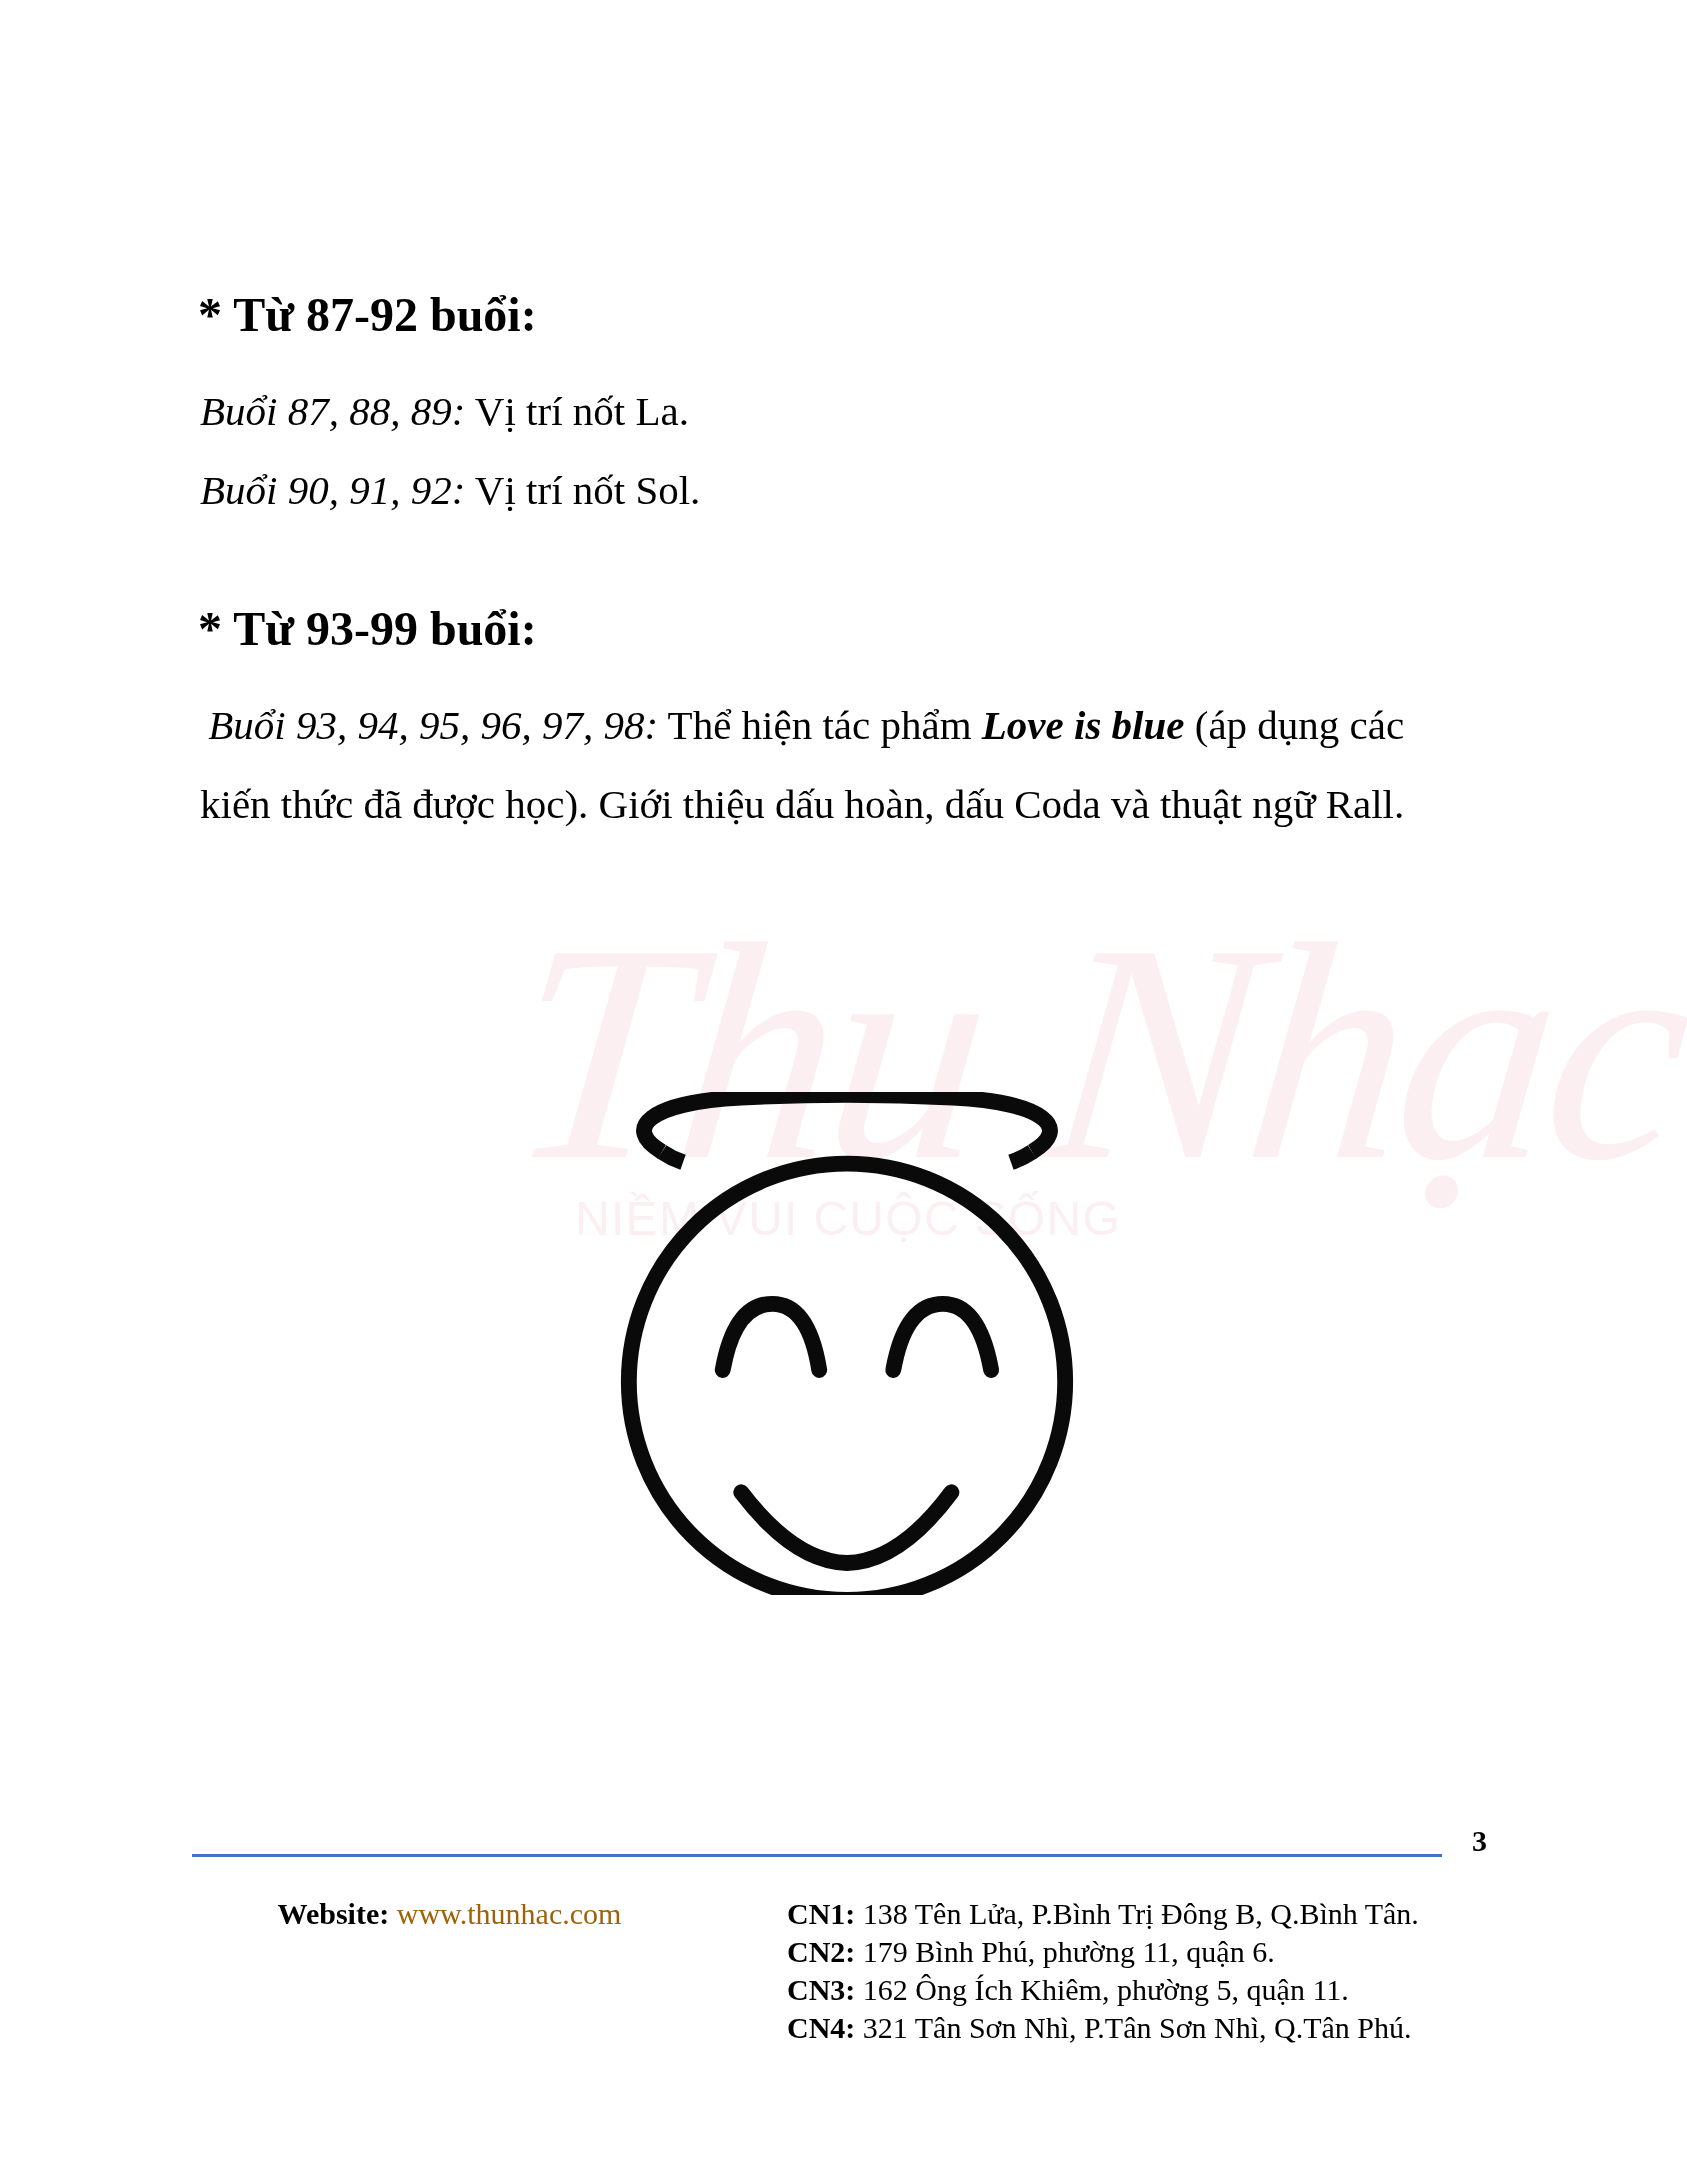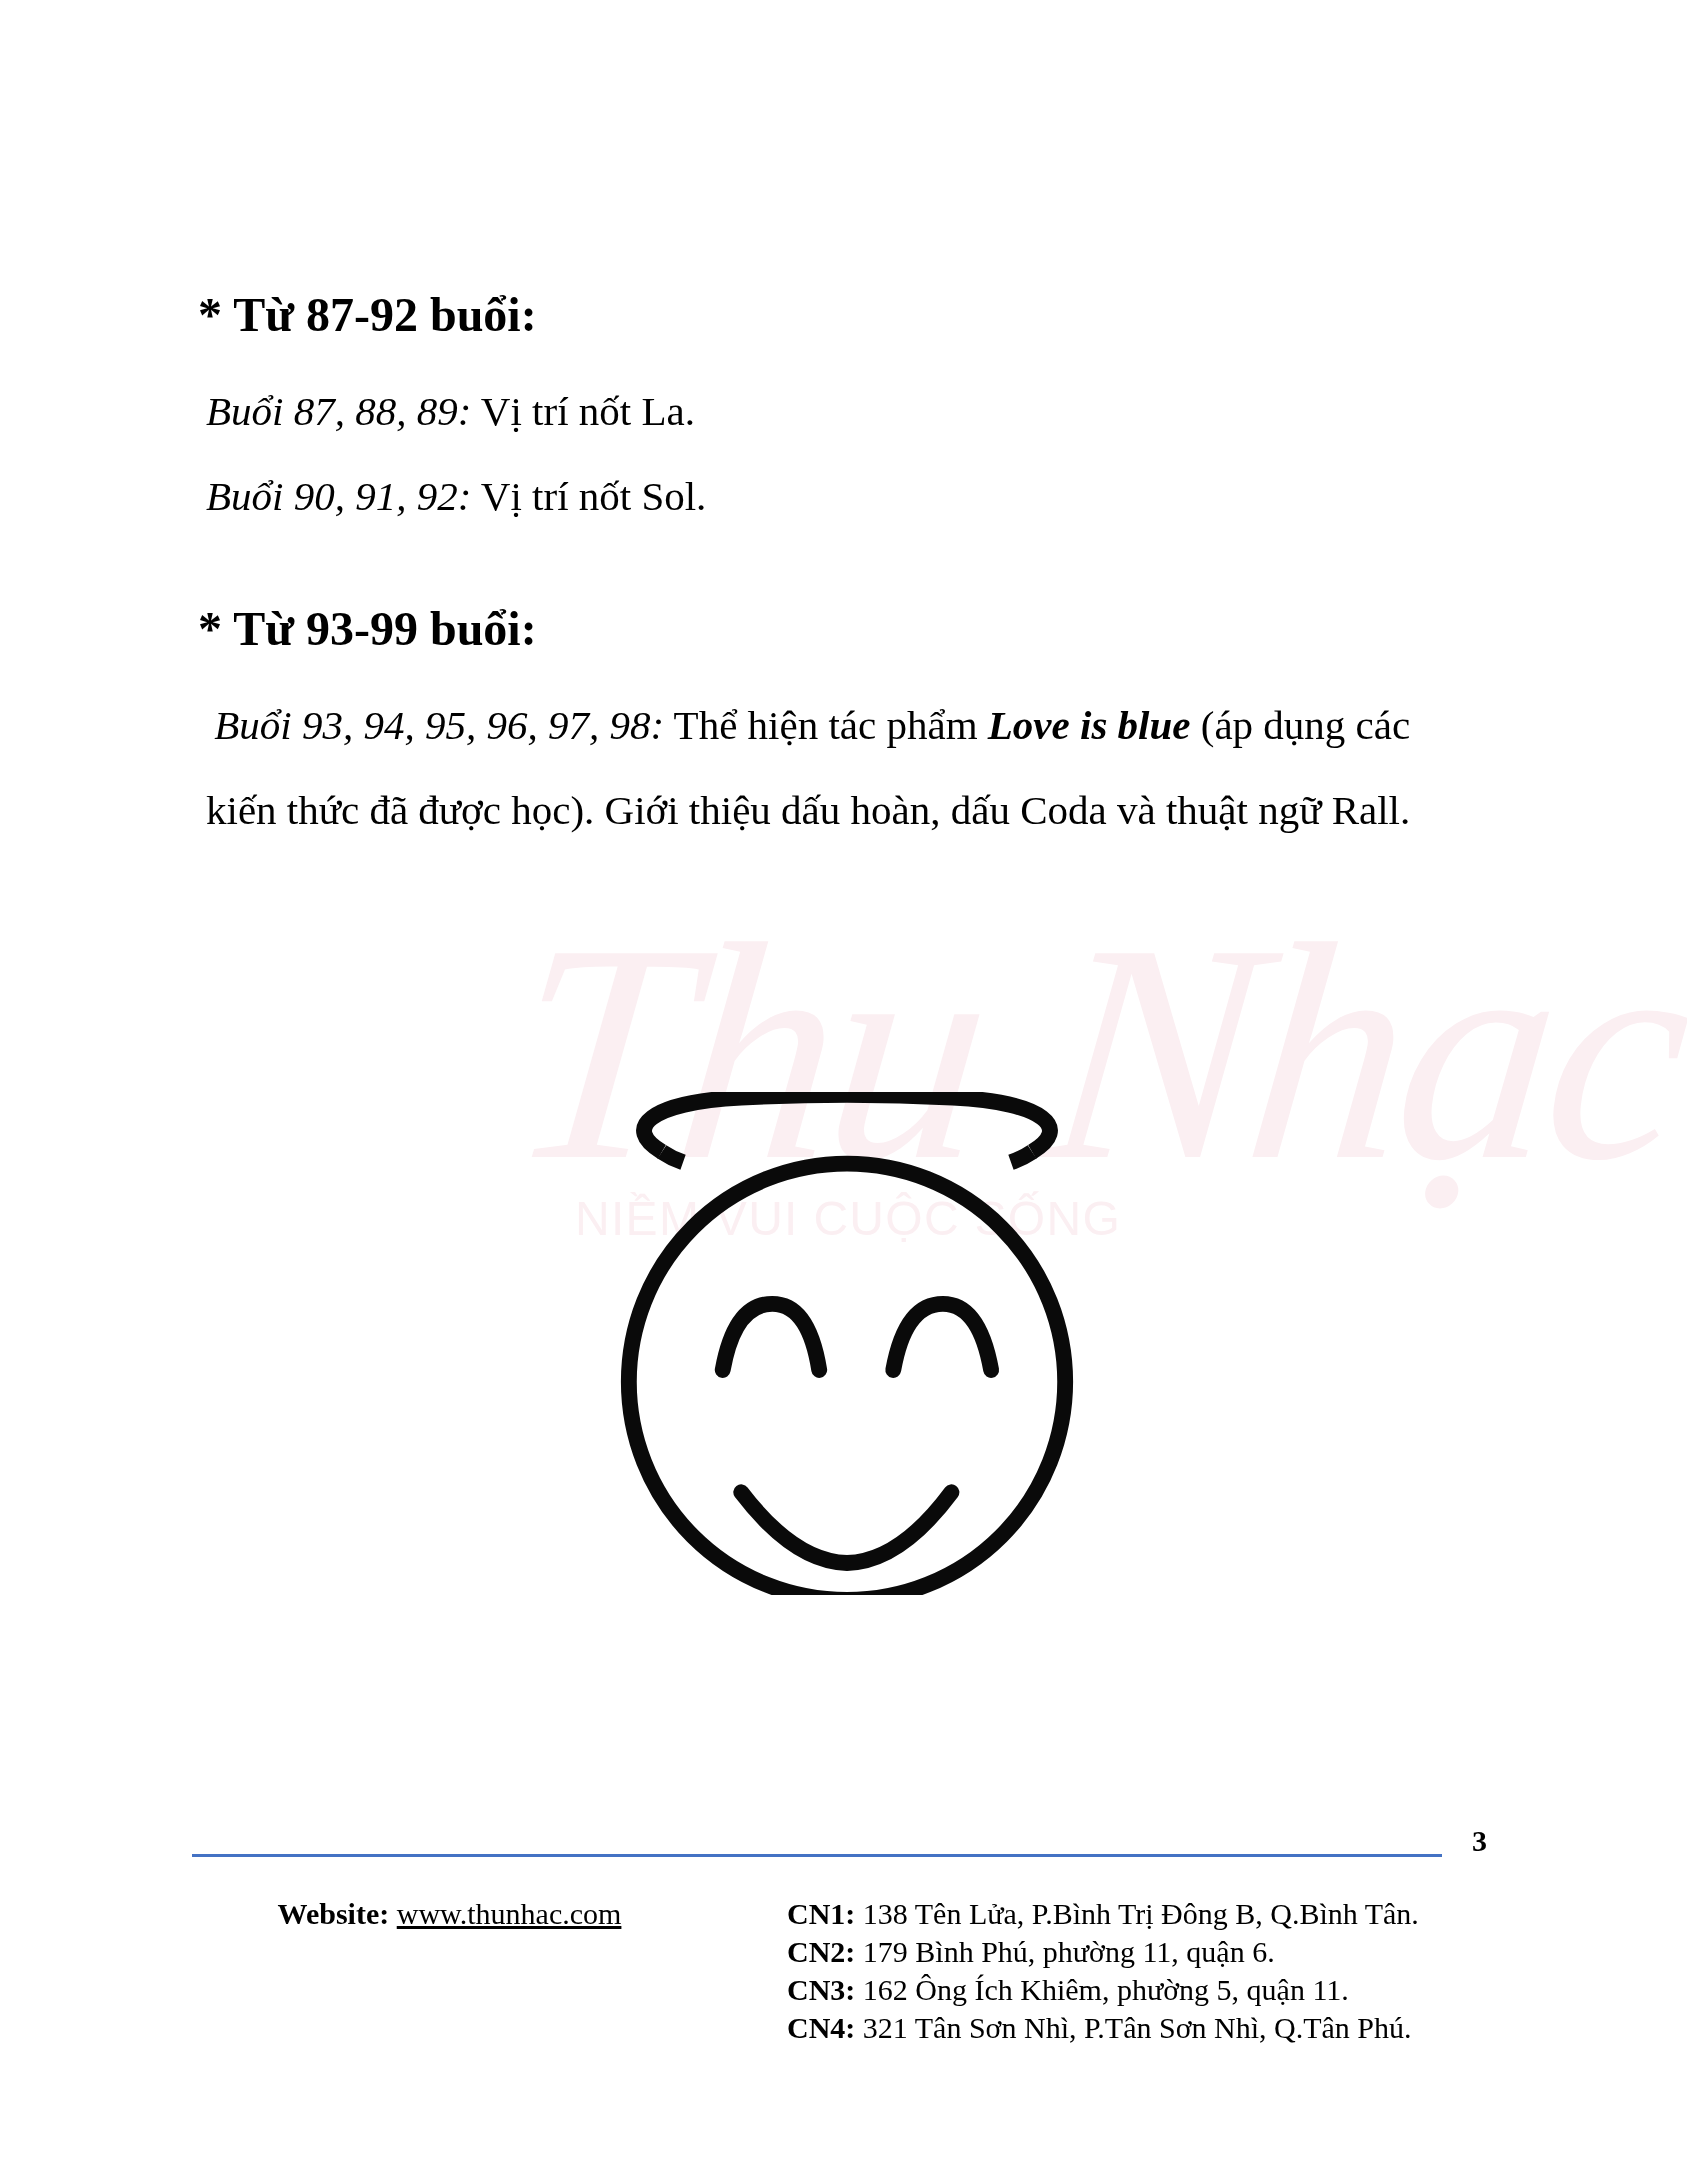--- a/index.html
+++ b/index.html
@@ -5,30 +5,30 @@
   html, body { margin: 0; padding: 0; background: #ffffff; }
   body { width: 1687px; height: 2183px; position: relative; overflow: hidden;
          font-family: "Liberation Serif", "DejaVu Serif", serif; color: #000; }
   .watermark { position: absolute; left: 476px; top: 847px; width: 728px; height: 430px; pointer-events: none; }
   .wm-script { position: absolute; left: 40px; top: 26.5px; font-size: 311px; font-style: italic;
                color: #fbeff2; letter-spacing: -6.6px; white-space: nowrap; transform: skewX(-6deg); }
   .wm-tag { position: absolute; left: 99px; top: 344px; font-family: "Liberation Sans", sans-serif;
             font-size: 48px; color: #fbeff2; letter-spacing: 1.3px; white-space: nowrap; }
   .section { position: absolute; left: 198px; }
   .heading { font-weight: bold; font-size: 48px; line-height: 1; margin: 0; white-space: nowrap; }
-  .para { font-size: 41px; line-height: 77px; margin: 8px; white-space: nowrap; }
+  .para { font-size: 41px; line-height: 77px; margin: 2px; white-space: nowrap; }
   .para i { font-style: italic; }
   .para b { font-weight: bold; font-style: italic; }
   .smiley { position: absolute; left: 609px; top: 1092px; width: 476px; height: 503px; }
   .rule { position: absolute; left: 192px; top: 1854px; width: 1250px; height: 2.6px; background: #4472c4; }
   .page-num { position: absolute; left: 1472px; top: 1824px; font-size: 30px; font-weight: bold; }
   .footer-left { position: absolute; left: 198px; top: 1895px; width: 503px; text-align: center; font-size: 30px; line-height: 38px; }
   .footer-right { position: absolute; left: 787px; top: 1895px; font-size: 30px; line-height: 38px; white-space: nowrap; }
   .lbl { font-weight: bold; }
-  .link { color: #000000; text-decoration: underline; }
+  .link { color: #a16207; }
 </style>
 </head>
 <body>
 
 <div class="watermark">
   <div class="wm-script">Thu Nhạc</div>
   <div class="wm-tag">NIỀM VUI CUỘC SỐNG</div>
 </div>
 
 <div class="section" style="top:291px;">

